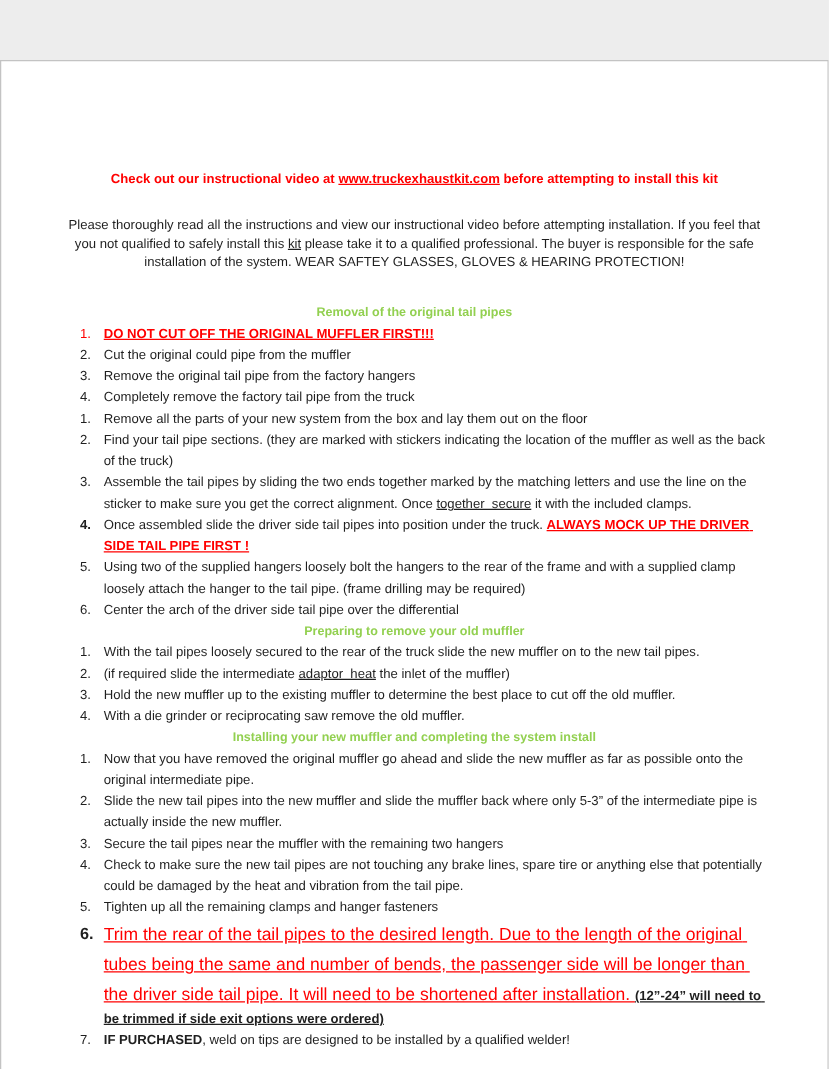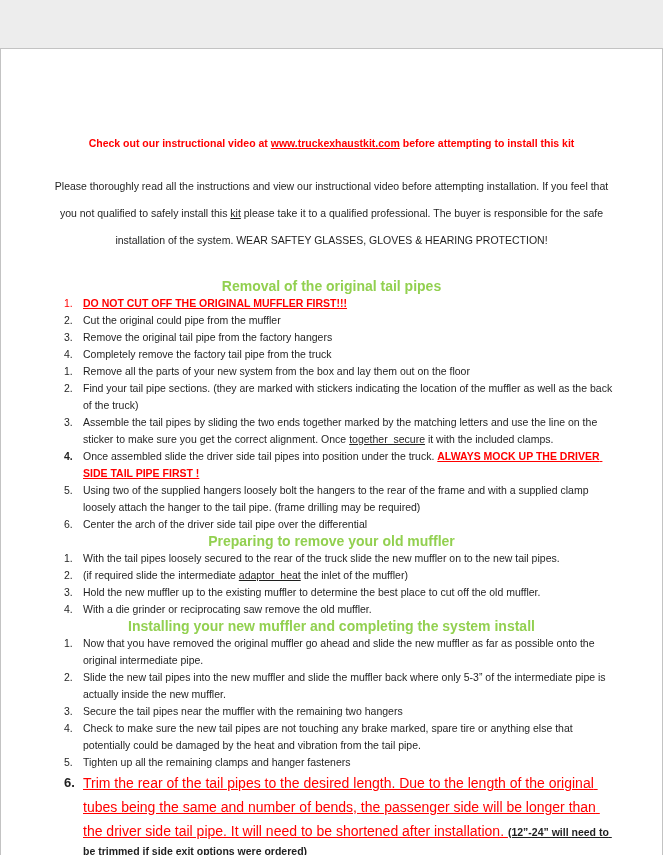--- a/index.html
+++ b/index.html
@@ -10,25 +10,25 @@
     border:1px solid #c3c3c3;
     padding:86px 46px 40px 46px;
     color:var(--text,#1f1f1f);
     overflow:hidden;
     margin-top:48px;
   }
   .doc-header{
     text-align:center;font-weight:bold;color:var(--red,#ff0000);
     font-size:10.5px;line-height:17px;margin-bottom:21px;
   }
-  .intro{text-align:center;font-size:10.5px;line-height:27px;color:var(--text,#1f1f1f);}
+  .intro{text-align:center;font-size:10.5px;line-height:15px;color:var(--text,#1f1f1f);}
   .sections{margin-top:24px;}
   .heading{
     text-align:center;color:var(--green,#92D050);font-weight:bold;
-    font-size:14px;line-height:17px;
+    font-size:10px;line-height:17px;
   }
   .list{width:100%;}
   .item{display:flex;font-size:10.5px;line-height:17px;align-items:flex-start;}
   .num{flex:none;width:19px;margin-left:17px;}
   .itext{flex:1;}
   .run{white-space:pre-wrap;}
   .red{color:var(--red,#ff0000);}
   .bold{font-weight:bold;}
   .underline{text-decoration:underline;}
   .big{font-size:14px;line-height:24px;}
@@ -116,21 +116,21 @@
         <div class="item">
           <span class="num">2.</span>
           <span class="itext"><span class="run">Slide the new tail pipes into the new muffler and slide the muffler back where only 5-3” of the intermediate pipe is actually inside the new muffler.</span></span>
         </div>
         <div class="item">
           <span class="num">3.</span>
           <span class="itext"><span class="run">Secure the tail pipes near the muffler with the remaining two hangers</span></span>
         </div>
         <div class="item">
           <span class="num">4.</span>
-          <span class="itext"><span class="run">Check to make sure the new tail pipes are not touching any brake marked, spare tire or anything else that potentially could be damaged by the heat and vibration from the tail pipe.</span></span>
+          <span class="itext"><span class="run">Check to make sure the new tail pipes are not touching any brake lines, spare tire or anything else that potentially could be damaged by the heat and vibration from the tail pipe.</span></span>
         </div>
         <div class="item">
           <span class="num">5.</span>
           <span class="itext"><span class="run">Tighten up all the remaining clamps and hanger fasteners</span></span>
         </div>
         <div class="item">
           <span class="num bold big">6.</span>
           <span class="itext"><span class="run red underline big">Trim the rear of the tail pipes to the desired length. Due to the length of the original tubes being the same and number of bends, the passenger side will be longer than the driver side tail pipe. It will need to be shortened after installation. </span><span class="run bold underline">(12”-24” will need to be trimmed if side exit options were ordered)</span></span>
         </div>
         <div class="item">

